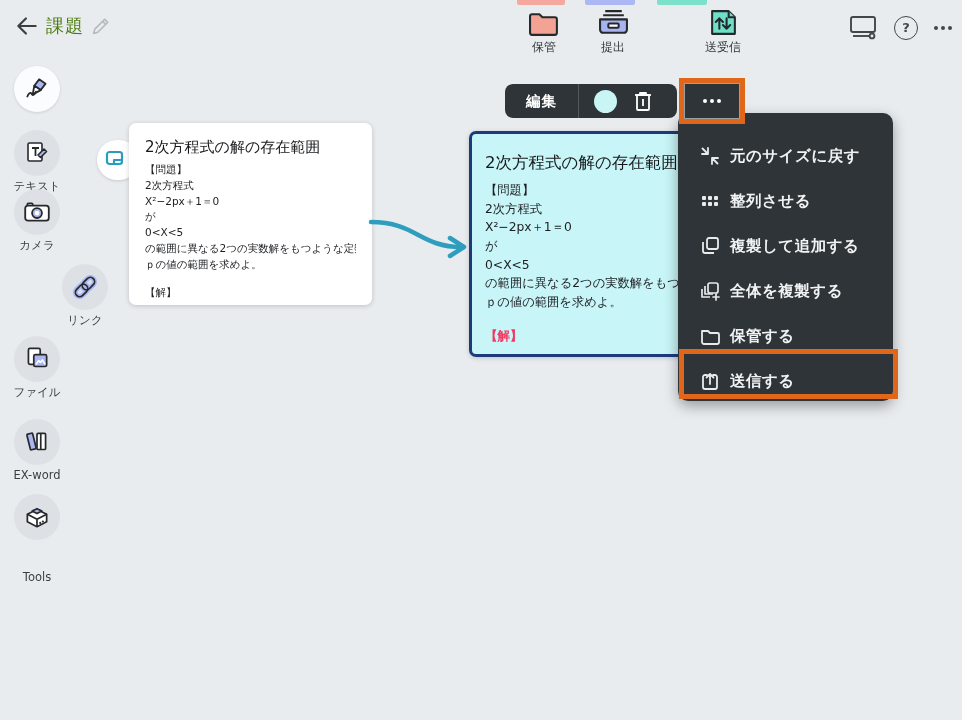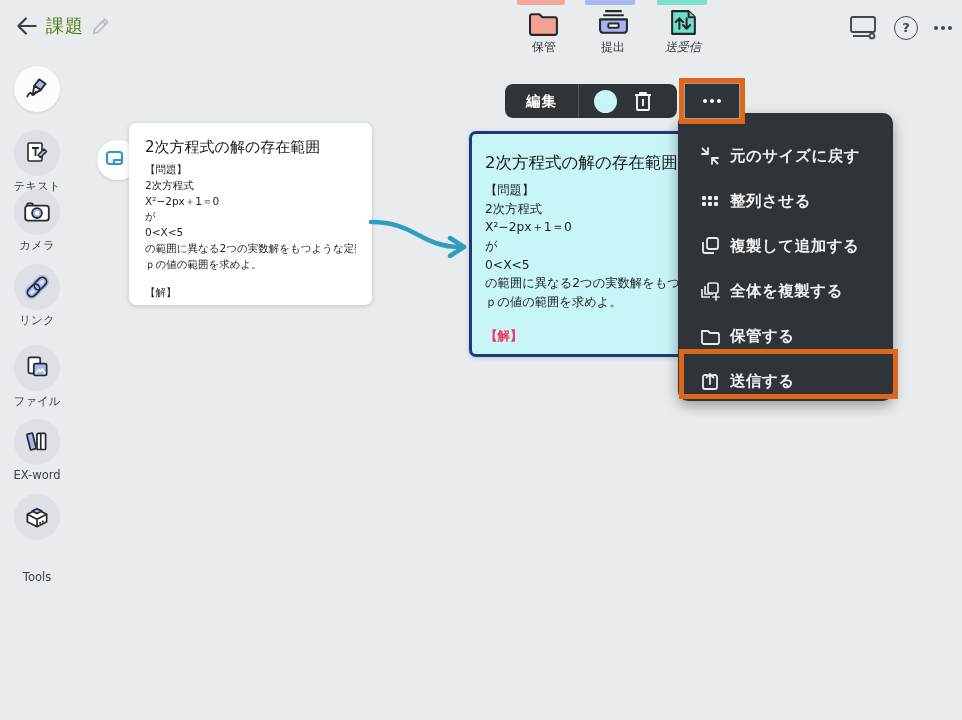--- a/index.html
+++ b/index.html
@@ -93,21 +93,21 @@
     <span class="lbl">保管</span>
   </div>
   <div class="abs action" style="left:578px;justify-content:center;">
     <svg width="37" height="31" viewBox="0 0 34 30" fill="none" stroke="#26292c" stroke-width="2" stroke-linejoin="round">
       <path d="M9 4h16M7 8h20"></path>
       <path d="M4 12h26v10a3 3 0 0 1-3 3H7a3 3 0 0 1-3-3V12z" fill="#a7b4f0"></path>
       <rect x="12" y="16" width="10" height="4" rx="1" fill="#fff"></rect>
     </svg>
     <span class="lbl">提出</span>
   </div>
-  <div class="abs action" style="left:648px;font-style:italic;">
+  <div class="abs action" style="left:688px;">
     <svg width="37" height="31" viewBox="0 0 34 30" fill="none" stroke="#26292c" stroke-width="2" stroke-linejoin="round">
       <path d="M6 4h16l6 6v16H6V4z" fill="#6ee0c8"></path>
       <path d="M22 4v6h6" fill="#6ee0c8"></path>
       <path d="M13 21V11M13 11l-3.5 3.5M13 11l3.5 3.5" stroke-linecap="round"></path>
       <path d="M20 11v10M20 21l-3.5-3.5M20 21l3.5-3.5" stroke-linecap="round"></path>
     </svg>
     <span class="lbl">送受信</span>
   </div>
 
   <div class="abs right-icons">
@@ -149,34 +149,34 @@
     <div class="side-circle">
       <svg width="30" height="30" viewBox="0 0 28 28" fill="none" stroke="#26292c" stroke-width="1.7" stroke-linejoin="round">
         <rect x="5" y="6" width="5" height="3" rx="1" fill="#fff"></rect>
         <rect x="3" y="8" width="22" height="14" rx="2.5" fill="#fff"></rect>
         <circle cx="14" cy="15" r="4.6" fill="#aab6f0"></circle>
         <circle cx="14" cy="15" r="2.2" fill="#fff" stroke="none"></circle>
       </svg>
     </div>
     <span class="side-lbl">カメラ</span>
   </div>
-  <div class="abs side-item" style="top:264px;">
+  <div class="abs side-item" style="top:264px;margin-left:48px;">
     <div class="side-circle">
       <svg width="30" height="30" viewBox="0 0 28 28" fill="none" stroke-linejoin="round">
         <g transform="rotate(-45 14 14)">
           <rect x="3" y="10" width="13" height="8" rx="4" stroke="#aab6f0" stroke-width="4.6"></rect>
           <rect x="12" y="10" width="13" height="8" rx="4" stroke="#aab6f0" stroke-width="4.6"></rect>
           <rect x="3" y="10" width="13" height="8" rx="4" stroke="#26292c" stroke-width="1.6"></rect>
           <rect x="12" y="10" width="13" height="8" rx="4" stroke="#26292c" stroke-width="1.6"></rect>
         </g>
       </svg>
     </div>
     <span class="side-lbl">リンク</span>
   </div>
-  <div class="abs side-item" style="top:345px;">
+  <div class="abs side-item" style="top:336px;">
     <div class="side-circle">
       <svg width="30" height="30" viewBox="0 0 28 28" fill="none" stroke="#26292c" stroke-width="1.6" stroke-linejoin="round">
         <rect x="6" y="4" width="11" height="15" rx="1.5" fill="#fff"></rect>
         <rect x="11" y="10" width="12" height="11" rx="1.5" fill="#aab6f0"></rect>
         <path d="M13 19l2.5-3.5 1.7 1.8 1.8-2.5 2.6 4.2" stroke="#fff" stroke-width="1.5"></path>
       </svg>
     </div>
     <span class="side-lbl">ファイル</span>
   </div>
   <div class="abs side-item" style="top:419px;">

